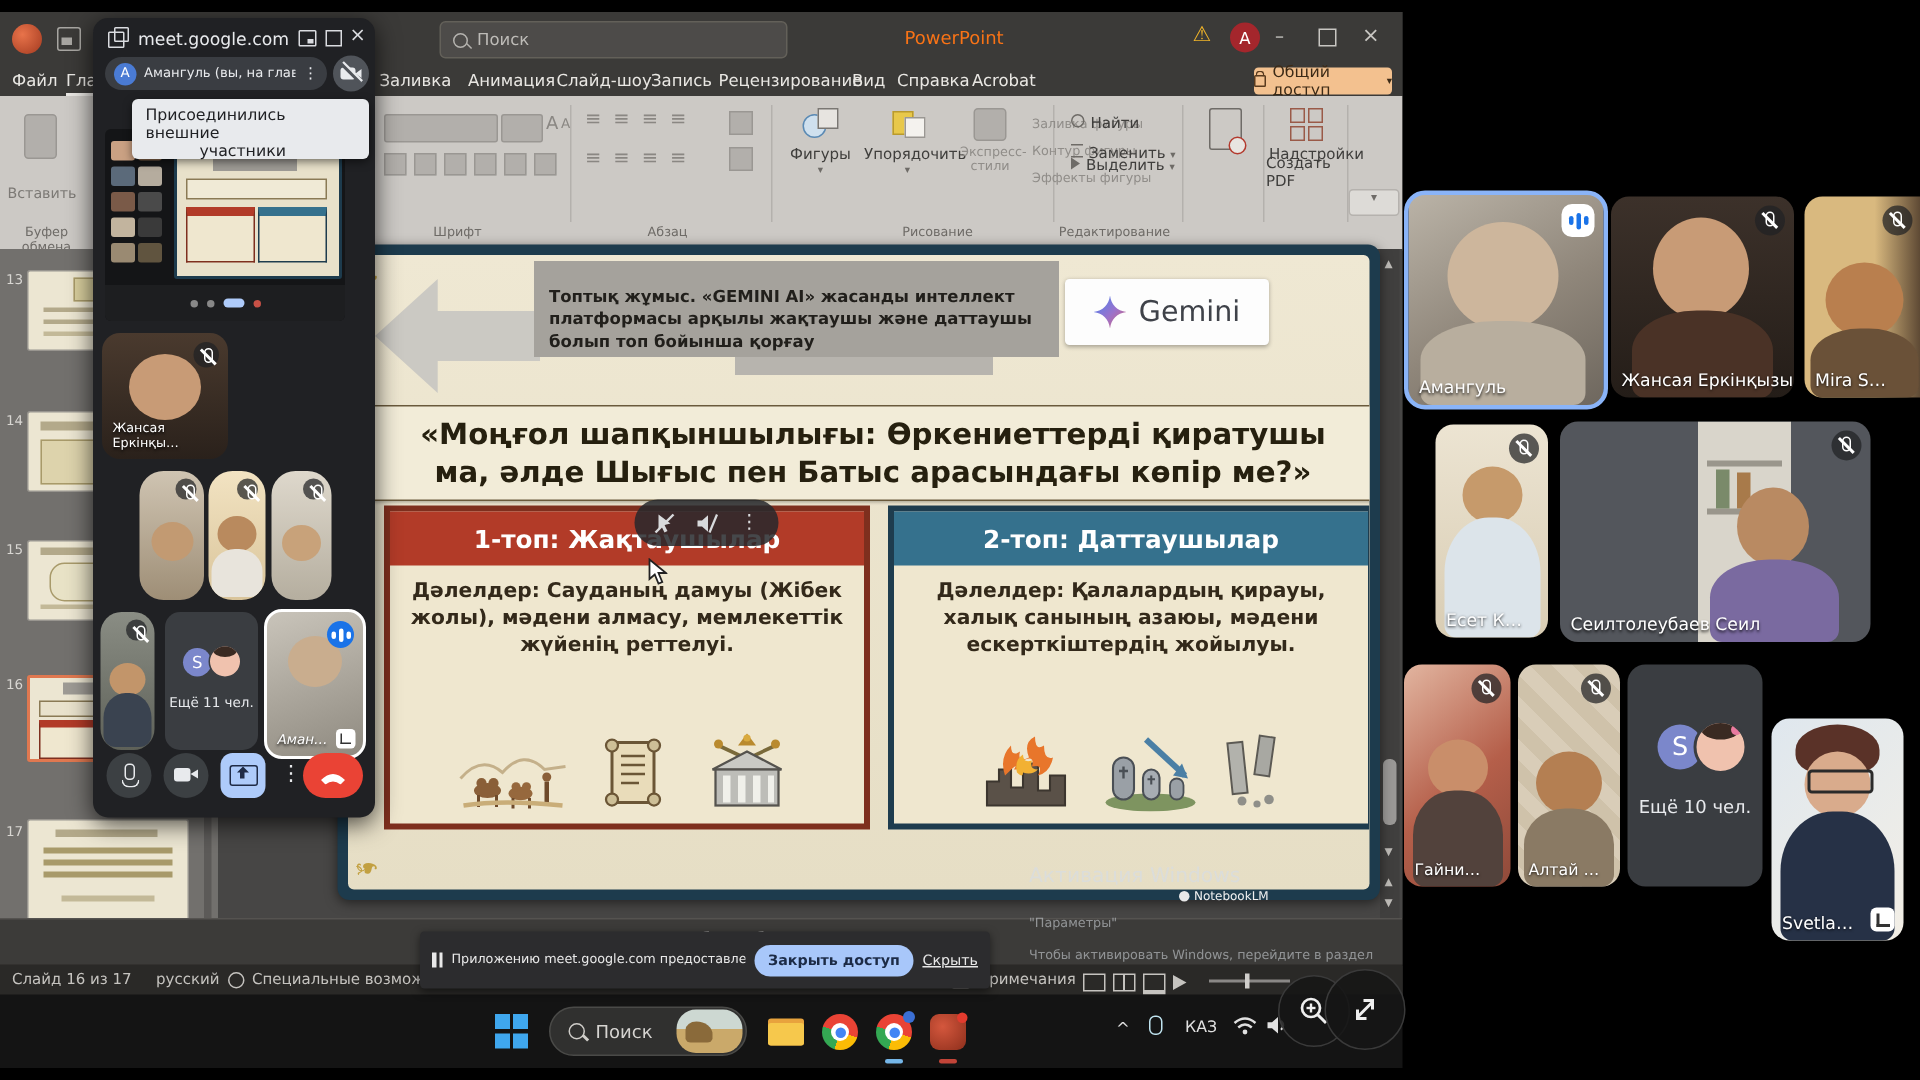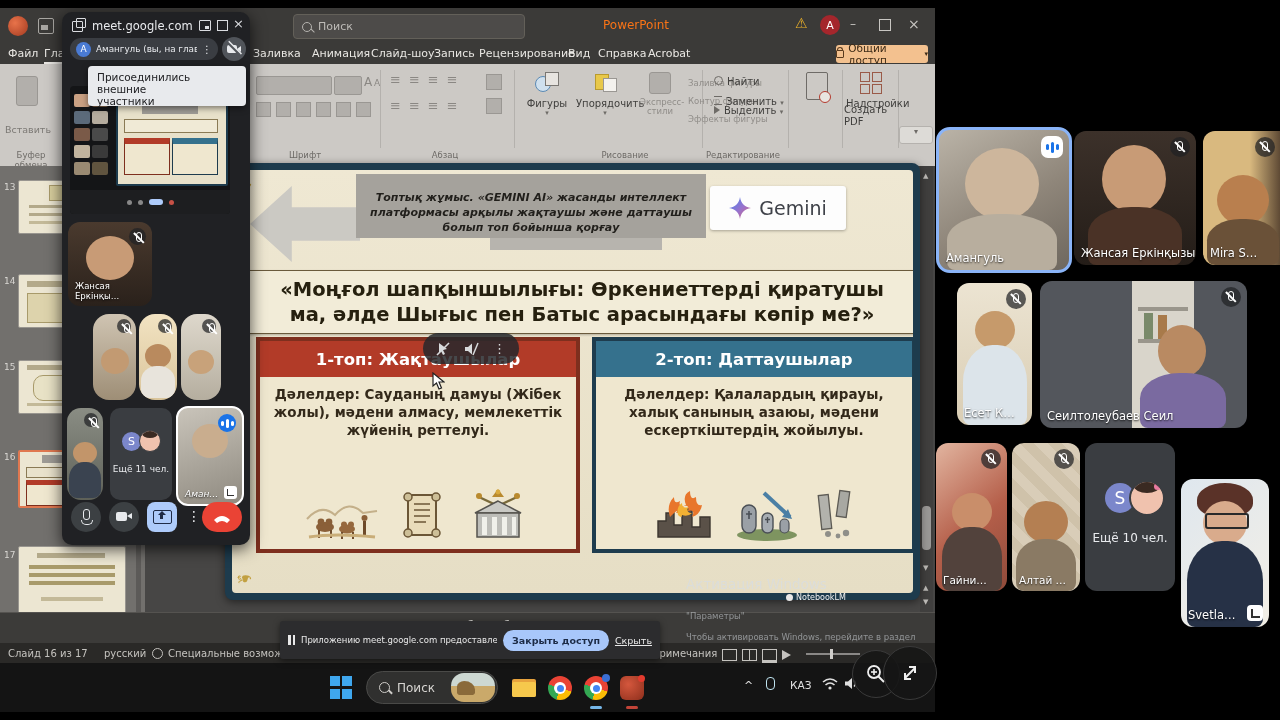--- a/index.html
+++ b/index.html
@@ -244,21 +244,21 @@
         </span>
     </div>
   </div>
 
   <div id="slide">
     <div id="parch">
       <span class="ornament" style="left:4px;top:2px;">❧</span>
       <span class="ornament" style="left:4px;bottom:2px;transform:scaleY(-1);">❧</span>
       <div class="ab" style="left:18px;top:16px;width:110px;height:76px;background:#cbc9c3;clip-path:polygon(0 50%,38% 0,38% 28%,100% 28%,100% 72%,38% 72%,38% 100%);"></div>
       <div class="ab" style="left:124px;top:4px;width:350px;height:64px;background:#a5a29c;display:flex;align-items:center;justify-content:center;padding:2px 10px;box-sizing:border-box;">
-        <span style="font-size:11px;font-style:italic;font-weight:bold;color:#211f1b;text-align:center;line-height:1.35;margin-top:15px;">Топтық жұмыс. «GEMINI AI» жасанды интеллект платформасы арқылы жақтаушы және даттаушы болып топ бойынша қорғау</span>
+        <span style="font-size:11px;font-weight:bold;color:#211f1b;text-align:left;line-height:1.35;margin-top:15px;">Топтық жұмыс. «GEMINI AI» жасанды интеллект платформасы арқылы жақтаушы және даттаушы болып топ бойынша қорғау</span>
       </div>
       <div class="ab" style="left:258px;top:68px;width:172px;height:12px;background:#b7b4ae;"></div>
       <div class="ab" style="left:478px;top:16px;width:136px;height:44px;background:#fdfdfd;border-radius:3px;box-shadow:0 1px 3px rgba(0,0,0,.3);display:flex;align-items:center;justify-content:center;gap:8px;">
         <svg width="22" height="22" viewBox="0 0 24 24">
             <defs>
               <linearGradient id="gg" x1="0" y1="0" x2="1" y2="1">
                 <stop offset="0" stop-color="#4285f4"></stop>
                 <stop offset=".55" stop-color="#9b72cb"></stop>
                 <stop offset="1" stop-color="#d96570"></stop>
               </linearGradient>
@@ -488,21 +488,21 @@
       <div class="ab" style="left:0;top:104px;width:160px;height:24px;background:#1d1e20;display:flex;align-items:center;justify-content:center;gap:6px;">
         <i style="width:5px;height:5px;border-radius:50%;background:#888;display:block;"></i>
           <i style="width:5px;height:5px;border-radius:50%;background:#888;display:block;"></i>
           <i style="width:14px;height:6px;border-radius:3px;background:#aecbfa;display:block;"></i>
           <i style="width:5px;height:5px;border-radius:50%;background:#c75146;display:block;"></i>
       </div>
     </div>
 
     <div class="ab" style="left:26px;top:54px;width:158px;height:40px;background:#e8eaed;border-radius:4px;box-shadow:0 2px 6px rgba(0,0,0,.5);padding:5px 9px;box-sizing:border-box;z-index:5;">
       <div style="font-size:10.5px;color:#202124;">Присоединились внешние</div>
-      <div style="font-size:10.5px;color:#202124;">участники</div>
+      <div style="font-size:10.5px;color:#202124;margin-left:36px;">участники</div>
     </div>
 
     <div class="vt" style="left:6px;top:210px;width:84px;height:84px;background:linear-gradient(180deg,#4a3a2e,#2a211b);">
       <i class="head" style="left:18px;top:14px;width:48px;height:44px;background:#c89b76;display:block;"></i>
       <span class="micoff" style="width:17px;height:17px;"></span>
       <span class="nm" style="font-size:8.5px;">Жансая Еркінқы…</span>
     </div>
 
     <div class="vt" style="left:31px;top:302px;width:43px;height:86px;border-radius:16px;background:linear-gradient(180deg,#cfc4b2,#9e8e76);">
       <i class="head" style="left:8px;top:34px;width:28px;height:26px;background:#c29a72;display:block;"></i>

